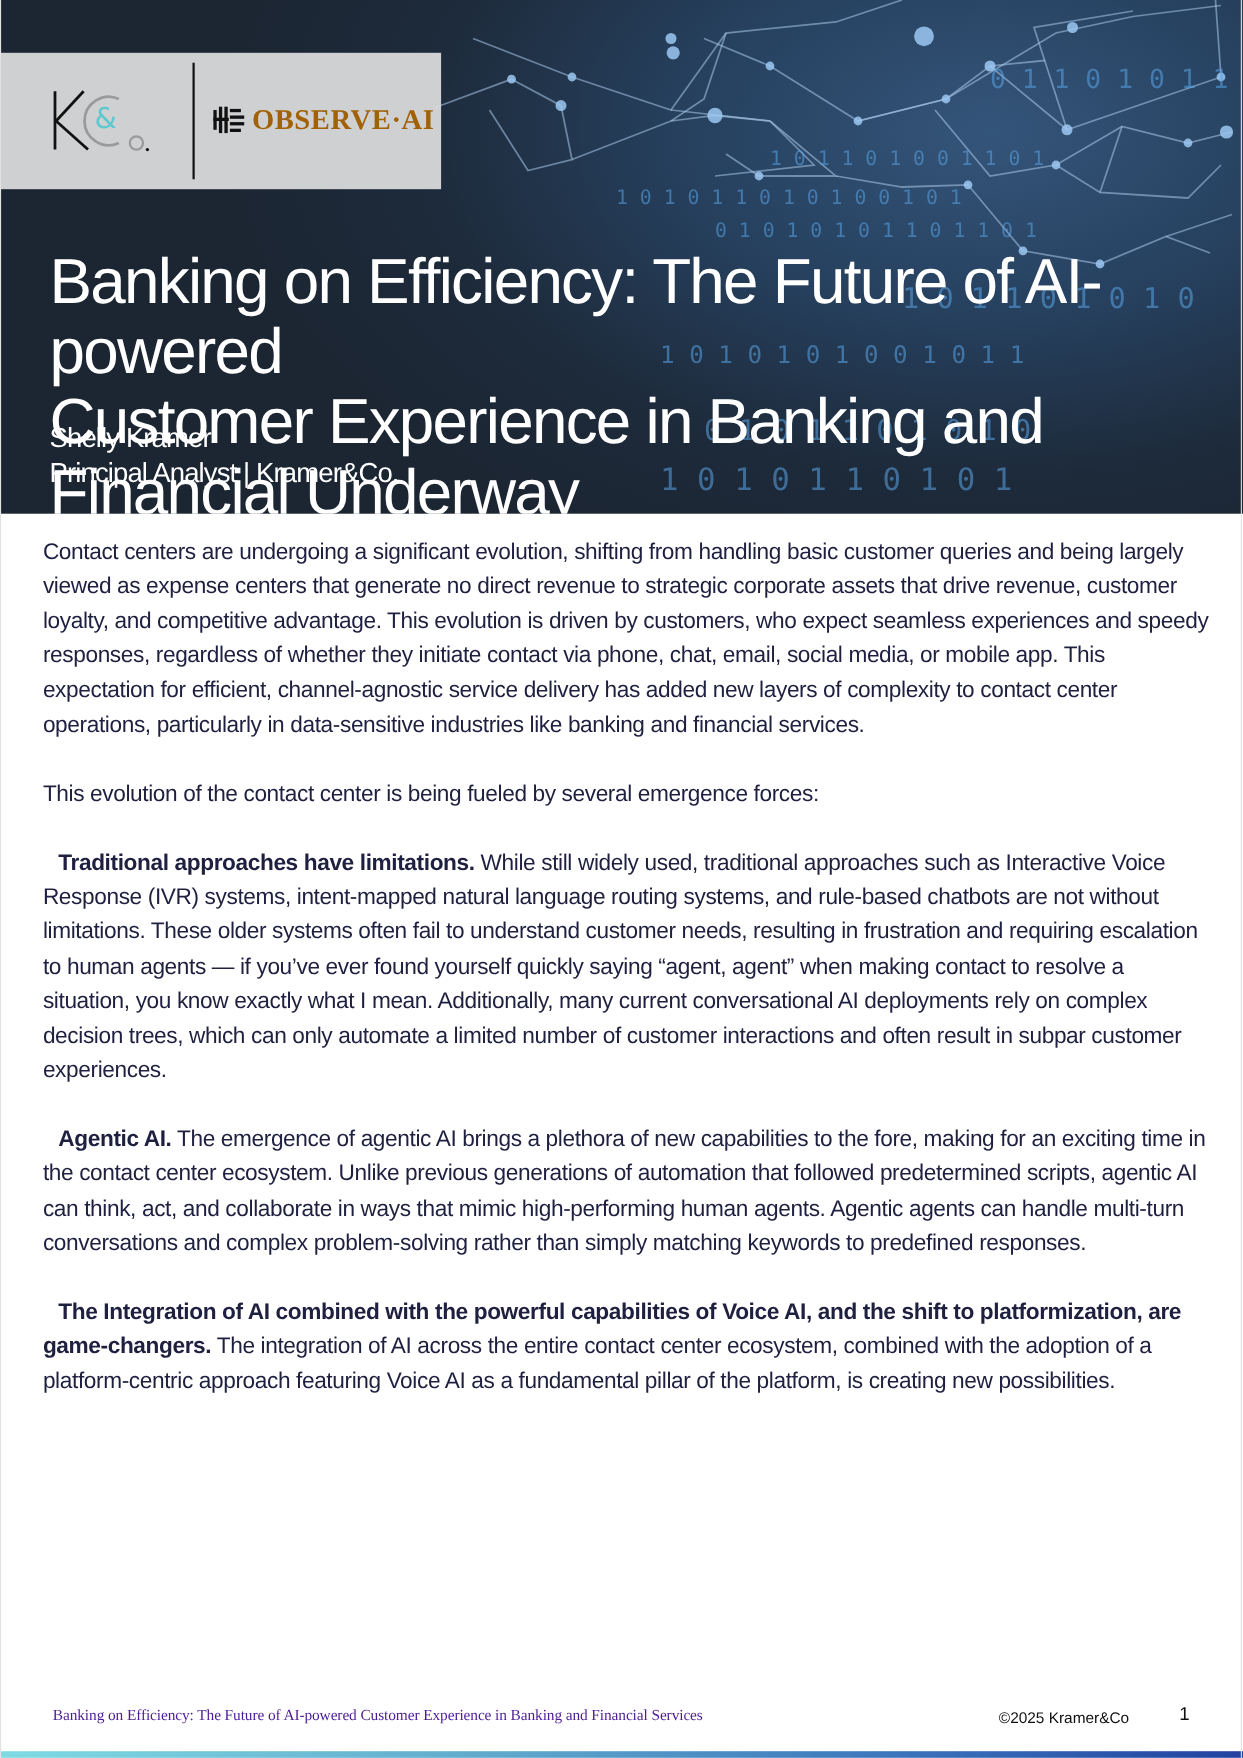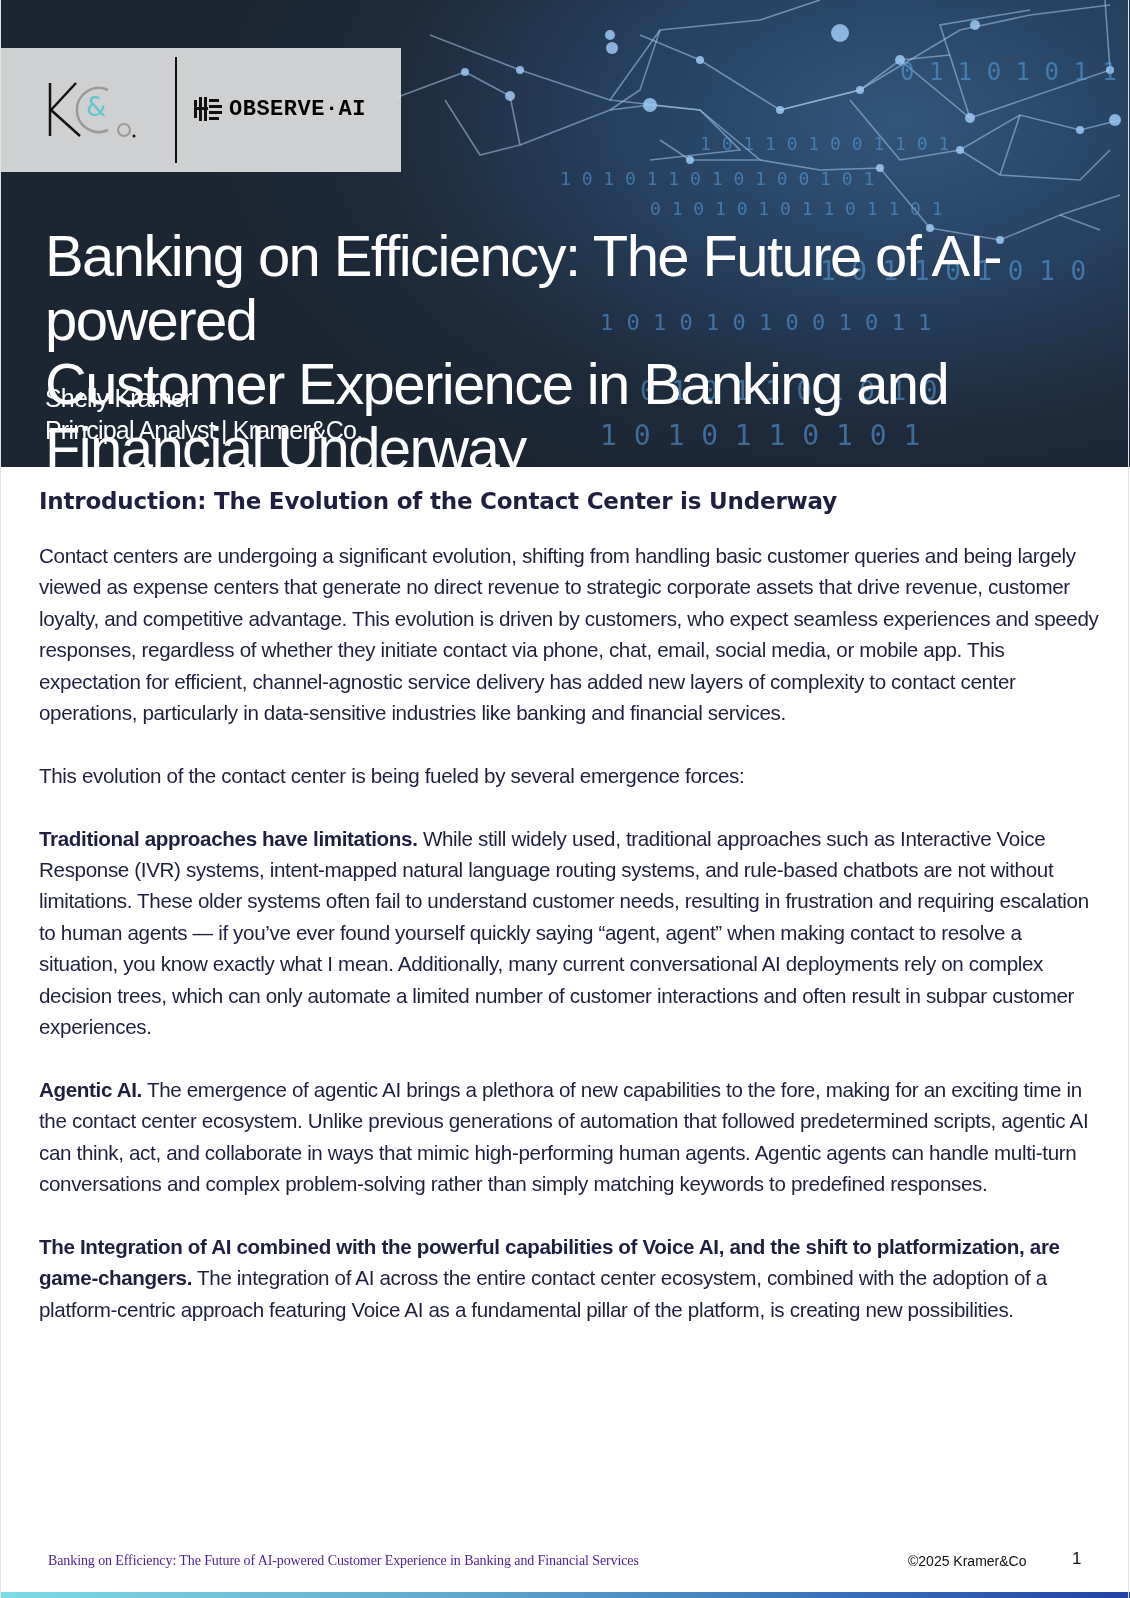--- a/index.html
+++ b/index.html
@@ -18,42 +18,42 @@
   }
   .hero svg.net { position: absolute; left: 0; top: 0; }
   .logo-box {
     position: absolute; left: 0; top: 48px; width: 401px; height: 124px;
     background: rgba(222,222,222,0.92);
   }
   .kco { position: absolute; left: 46px; top: 30px; width: 100px; height: 70px; }
   .logo-divider { position: absolute; left: 175px; top: 9px; width: 2px; height: 106px; background: #111; }
   .observe { position: absolute; left: 193px; top: 44px; height: 34px; display: flex; align-items: center; }
   .observe-text {
-    font-family: Liberation Mono, monospace; font-weight: bold; font-size: 22px;
-    color: #000000; letter-spacing: 0.5px; margin-left: 6px;
+    font-family: Liberation Serif, serif; font-weight: bold; font-size: 26px;
+    color: #a16207; letter-spacing: 0.5px; margin-left: 6px;
   }
   .hero-title {
     position: absolute; left: 45px; top: 224px; width: 1080px;
     color: #ffffff; font-family: "Liberation Sans", sans-serif;
     font-size: 58px; line-height: 64px; letter-spacing: -1.6px; font-weight: normal;
     margin: 0;
   }
   .author { position: absolute; left: 45px; top: 382px; color: #fff; font-family: "Liberation Sans", sans-serif; font-size: 25px; line-height: 32px; letter-spacing: -0.8px; }
 
   
   .content { position: absolute; left: 39px; top: 486px; width: 1060px; color: #1f2040; }
   .section-heading {
     font-family: "DejaVu Sans", sans-serif; font-weight: bold;
     font-size: 23px; line-height: 30px; margin: 0 0 24px 0; letter-spacing: -0.2px; color: #1f2040;
   }
   .para {
     font-family: Liberation Sans, sans-serif; font-size: 20.6px; line-height: 31.4px;
     margin: 0 0 31.4px 0; letter-spacing: -0.35px; color: #1f2040;
   }
-  .para b { font-weight: bold; }
+  .para b { font-weight: bold; margin-left: 14px; }
 
   
   .footer-title { position: absolute; left: 48px; top: 1553px; font-family: Liberation Serif, serif; font-size: 14px; color: #4c1d95; letter-spacing: -0.1px; }
   .footer-copy { position: absolute; left: 908px; top: 1553px; font-family: "Liberation Sans", sans-serif; font-size: 14px; color: #111; }
   .footer-page { position: absolute; left: 1072px; top: 1549px; font-family: "Liberation Sans", sans-serif; font-size: 17px; color: #111; }
   .bottom-bar { position: absolute; left: 0; top: 1592px; width: 1130px; height: 6px; background: linear-gradient(90deg, #7fdbe3 0%, #5fa9cc 40%, #3d78bd 70%, #2242a2 100%); }
 </style>
 </head>
 <body>
 
@@ -142,21 +142,20 @@
     <span>Customer Experience in Banking and Financial Underway</span>
   </h1>
 
   <div class="author">
     <div>Shelly Kramer</div>
     <div>Principal Analyst | Kramer&amp;Co.</div>
   </div>
 </div>
 
 <div class="content">
-  <h2 class="section-heading">Introduction: The Evolution of the Contact Center is Underway</h2>
 
   <p class="para">
     <span>Contact centers are undergoing a significant evolution, shifting from handling basic customer queries and being largely viewed as expense centers that generate no direct revenue to strategic corporate assets that drive revenue, customer loyalty, and competitive advantage. This evolution is driven by customers, who expect seamless experiences and speedy responses, regardless of whether they initiate contact via phone, chat, email, social media, or mobile app. This expectation for efficient, channel-agnostic service delivery has added new layers of complexity to contact center operations, particularly in data-sensitive industries like banking and financial services.</span>
   </p>
   <p class="para">
     <span>This evolution of the contact center is being fueled by several emergence forces:</span>
   </p>
   <p class="para">
     <b>Traditional approaches have limitations.</b><span> While still widely used, traditional approaches such as Interactive Voice Response (IVR) systems, intent-mapped natural language routing systems, and rule-based chatbots are not without limitations. These older systems often fail to understand customer needs, resulting in frustration and requiring escalation to human agents — if you’ve ever found yourself quickly saying “agent, agent” when making contact to resolve a situation, you know exactly what I mean. Additionally, many current conversational AI deployments rely on complex decision trees, which can only automate a limited number of customer interactions and often result in subpar customer experiences.</span>
   </p>

